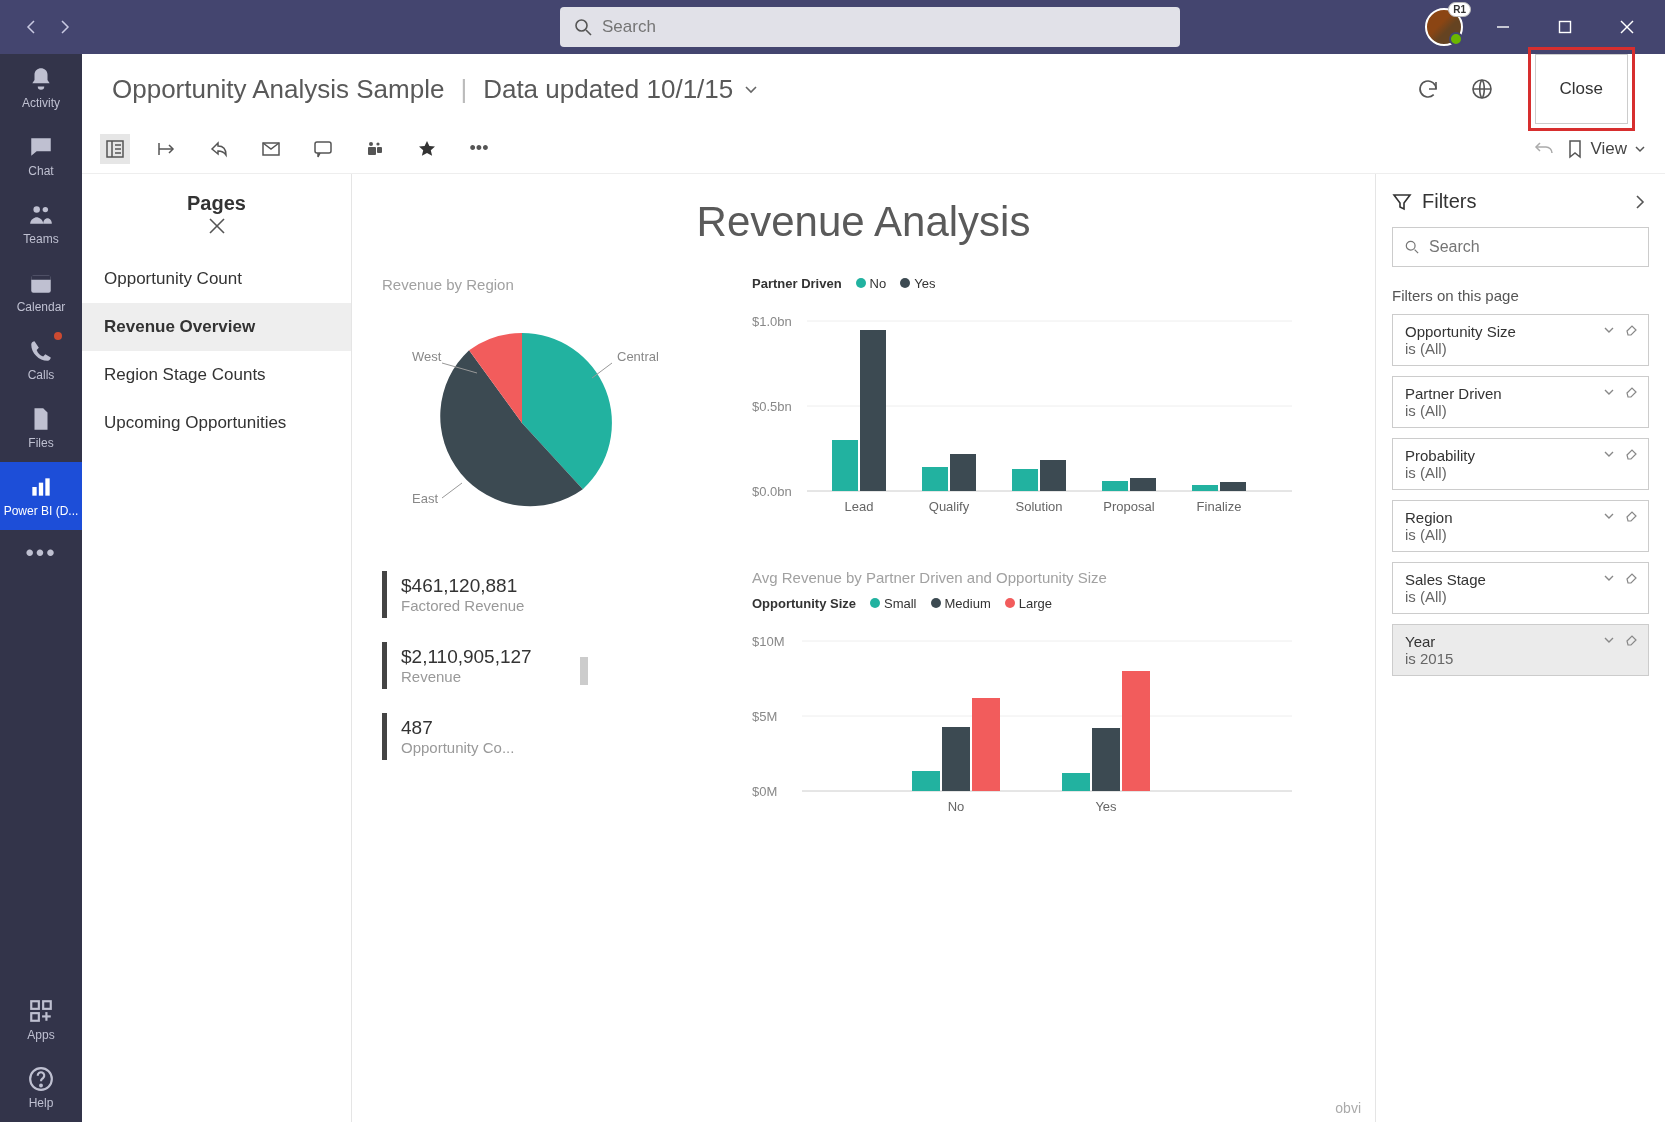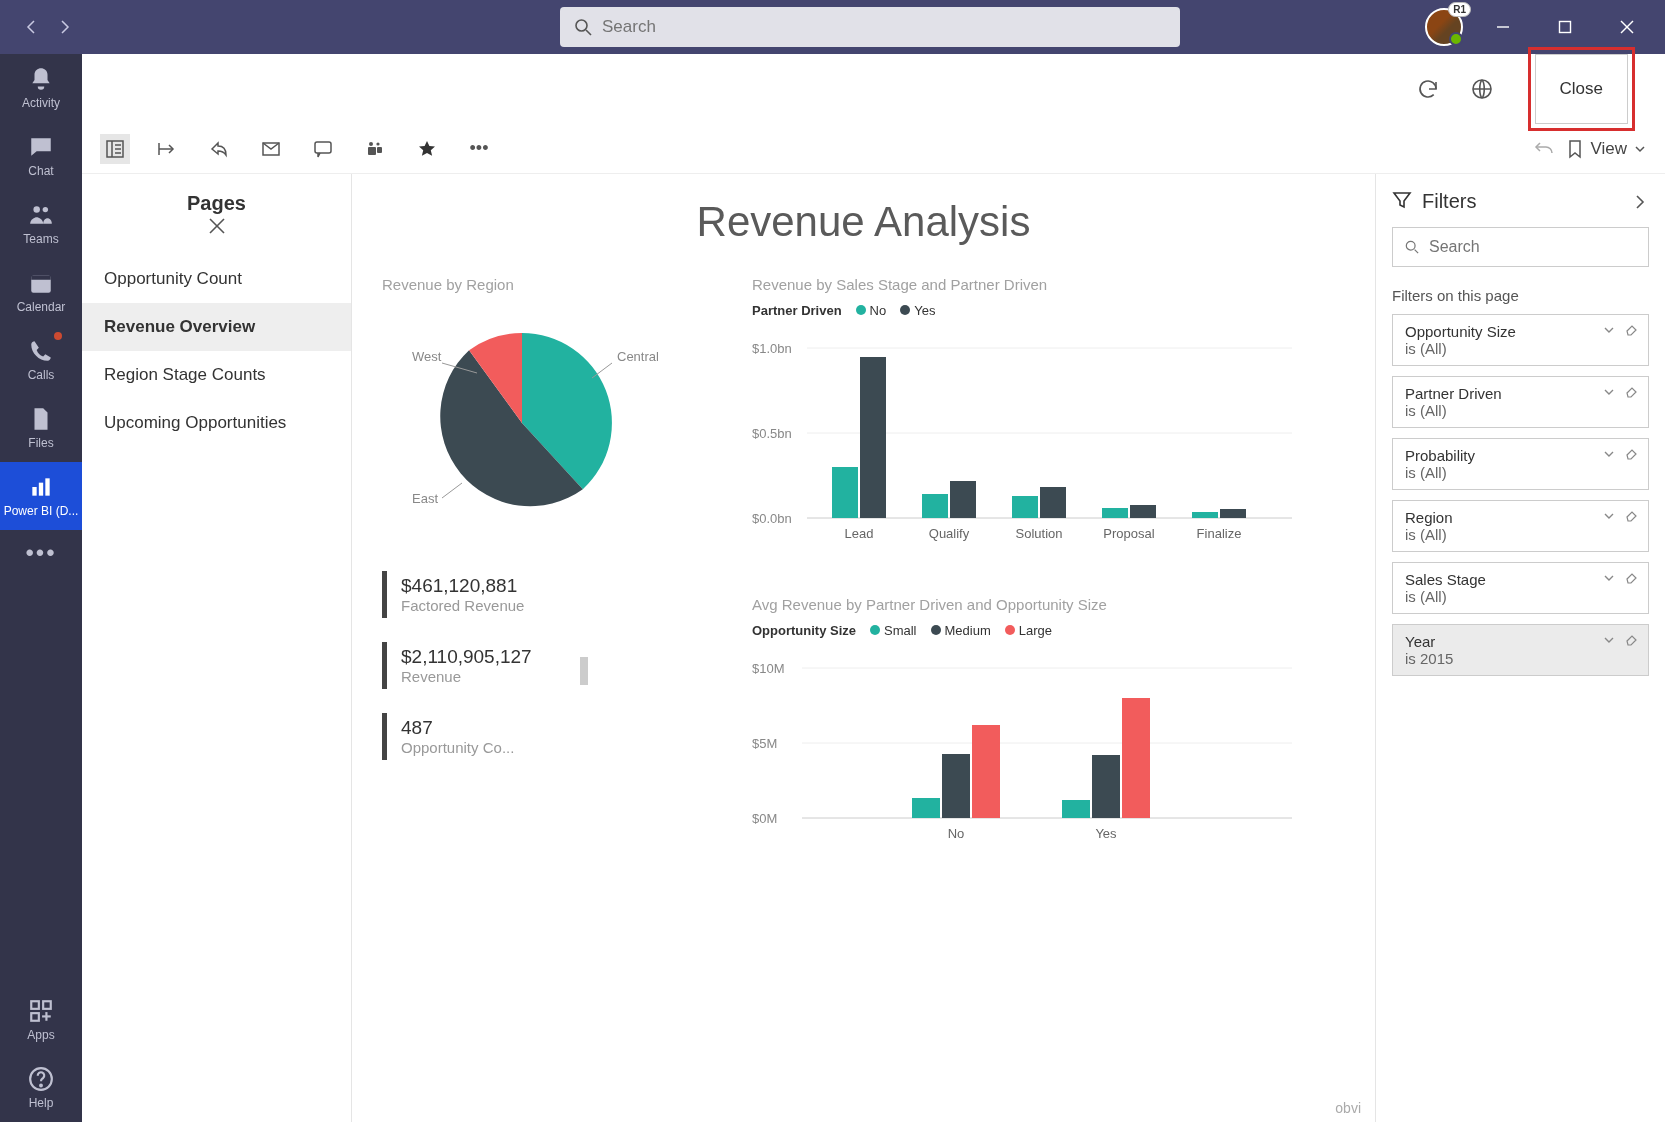--- a/index.html
+++ b/index.html
@@ -59,21 +59,21 @@
 .legend { font-size: 13px; color: #333; display: flex; gap: 14px; align-items: center; margin-bottom: 10px; }
 .legend b { font-weight: 600; }
 .dot { width: 10px; height: 10px; border-radius: 50%; display:inline-block; margin-right:4px;}
 .kpi { border-left: 5px solid #444; padding: 4px 14px; margin-top: 24px; width: 220px; }
 .kpi .val { font-size: 19px; color: #333; }
 .kpi .lbl { font-size: 15px; color: #999; }
 .kpi .bar { width: 8px; height: 28px; background: #ccc; float: right; margin-top:-28px; }
 
 
 .filters { width: 290px; border-left: 1px solid #e5e5e5; padding: 16px; }
-.filters-header { display: flex; gap: 10px; font-size: 20px; font-weight: 500; color: #333; }
+.filters-header { display: flex; align-items: center; gap: 10px; font-size: 20px; font-weight: 500; color: #333; }
 .filter-search { margin-top: 14px; border: 1px solid #ccc; height: 40px; display: flex; align-items: center; padding: 0 12px; color: #777; }
 .filter-search input { border:none; outline:none; font-size:16px; margin-left:10px; flex:1; }
 .filter-section { margin-top: 20px; font-size: 15px; color: #555; }
 .filter-card { border: 1px solid #ccc; padding: 8px 12px; margin-top: 10px; font-size: 15px; color: #333; cursor: pointer; display: flex; flex-direction: column; position: relative; }
 .filter-card .ctrl { position: absolute; right: 10px; top: 8px; display: flex; gap: 8px; color: #888; }
 .filter-card.active { background: #ebebeb; }
 
 .axis-lbl { fill: #888; font-size: 13px; }
 .cat-lbl { fill: #666; font-size: 13px; text-anchor: middle; }
 </style>
@@ -190,20 +190,28 @@
         <path d="M9 9a3 3 0 115 2c-1 1-2 1-2 3"></path>
         <circle cx="12" cy="18" r="0.8" fill="currentColor"></circle>
       </svg>
       <span>Help</span>
     </div>
 </div>
 
 <div class="content">
 
   <div class="tabheader">
+    <div class="tabtitle">
+      <span>Opportunity Analysis Sample</span>
+      <span style="color:#bbb;padding:0 8px">|</span>
+      <span>Data updated 10/1/15</span>
+      <svg width="20" height="20" viewBox="0 0 20 20">
+          <path d="M5 8 l5 5 5-5" stroke="#666" stroke-width="1.6" fill="none"></path>
+        </svg>
+    </div>
     <div class="tab-actions">
       <div class="icon-btn">
           <svg width="24" height="24" viewBox="0 0 24 24" fill="none" stroke="#555" stroke-width="1.6">
             <path d="M20 12a8 8 0 10-2.3 5.6"></path>
             <path d="M20 5v7h-7"></path>
           </svg>
         </div>
       <div class="icon-btn">
           <svg width="24" height="24" viewBox="0 0 24 24" fill="none" stroke="#555" stroke-width="1.6">
             <circle cx="12" cy="12" r="9"></circle>
@@ -334,21 +342,20 @@
             <div class="lbl">Revenue</div>
             <div class="bar"></div>
           </div>
           <div class="kpi">
             <div class="val">487</div>
             <div class="lbl">Opportunity Co...</div>
           </div>
         </div>
 
         <div>
-          <div class="chart-label">Revenue by Sales Stage and Partner Driven</div>
           <div class="legend">
             <b>Partner Driven</b>
             <span><span class="dot" style="background:#22b2a0"></span><span>No</span></span>
             <span><span class="dot" style="background:#3c4a52"></span><span>Yes</span></span>
           </div>
           <svg width="560" height="240" viewBox="0 0 560 240">
             <text x="0" y="25" class="axis-lbl">$1.0bn</text>
             <text x="0" y="110" class="axis-lbl">$0.5bn</text>
             <text x="0" y="195" class="axis-lbl">$0.0bn</text>
             <line x1="55" y1="20" x2="540" y2="20" stroke="#eee"></line>

